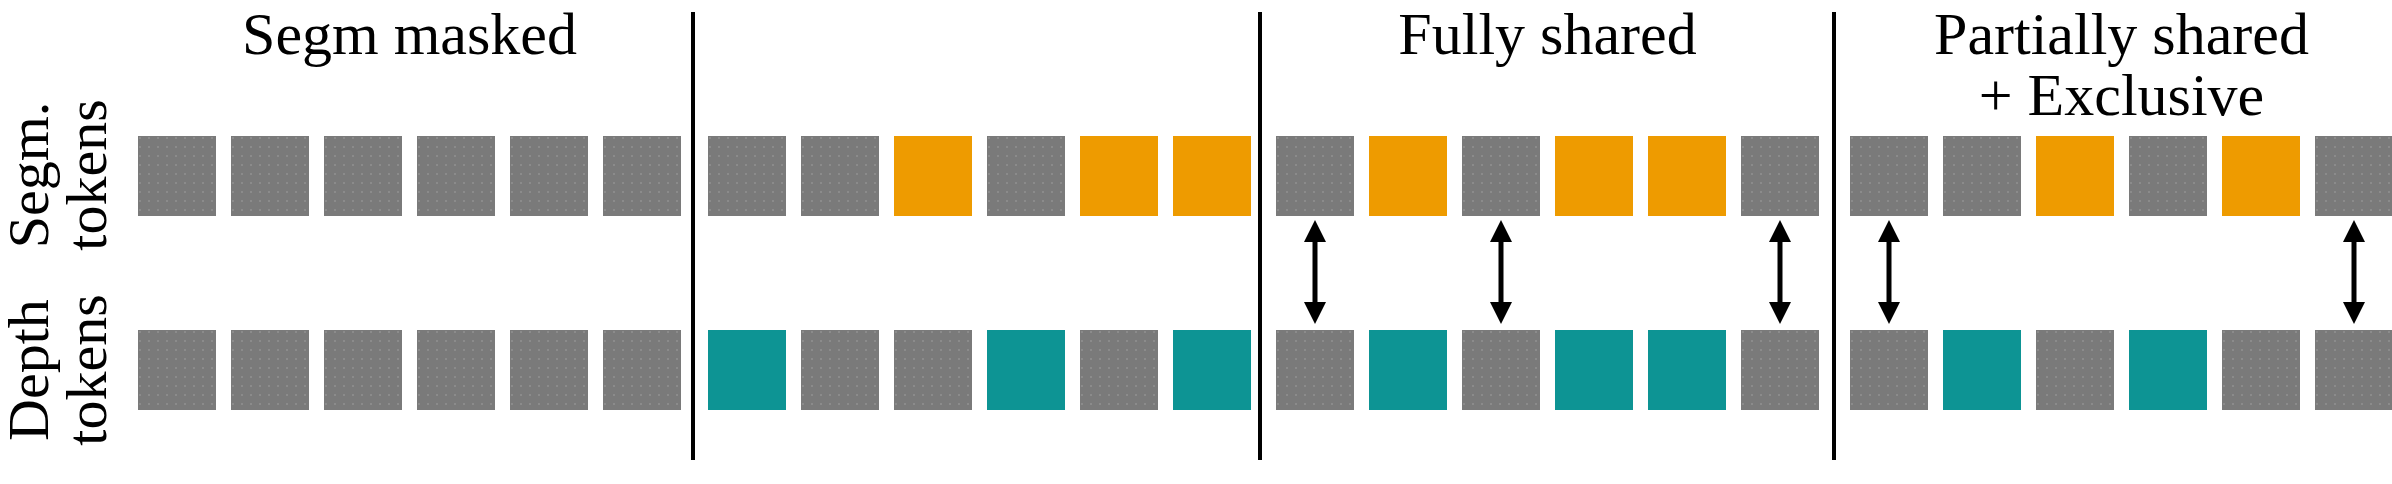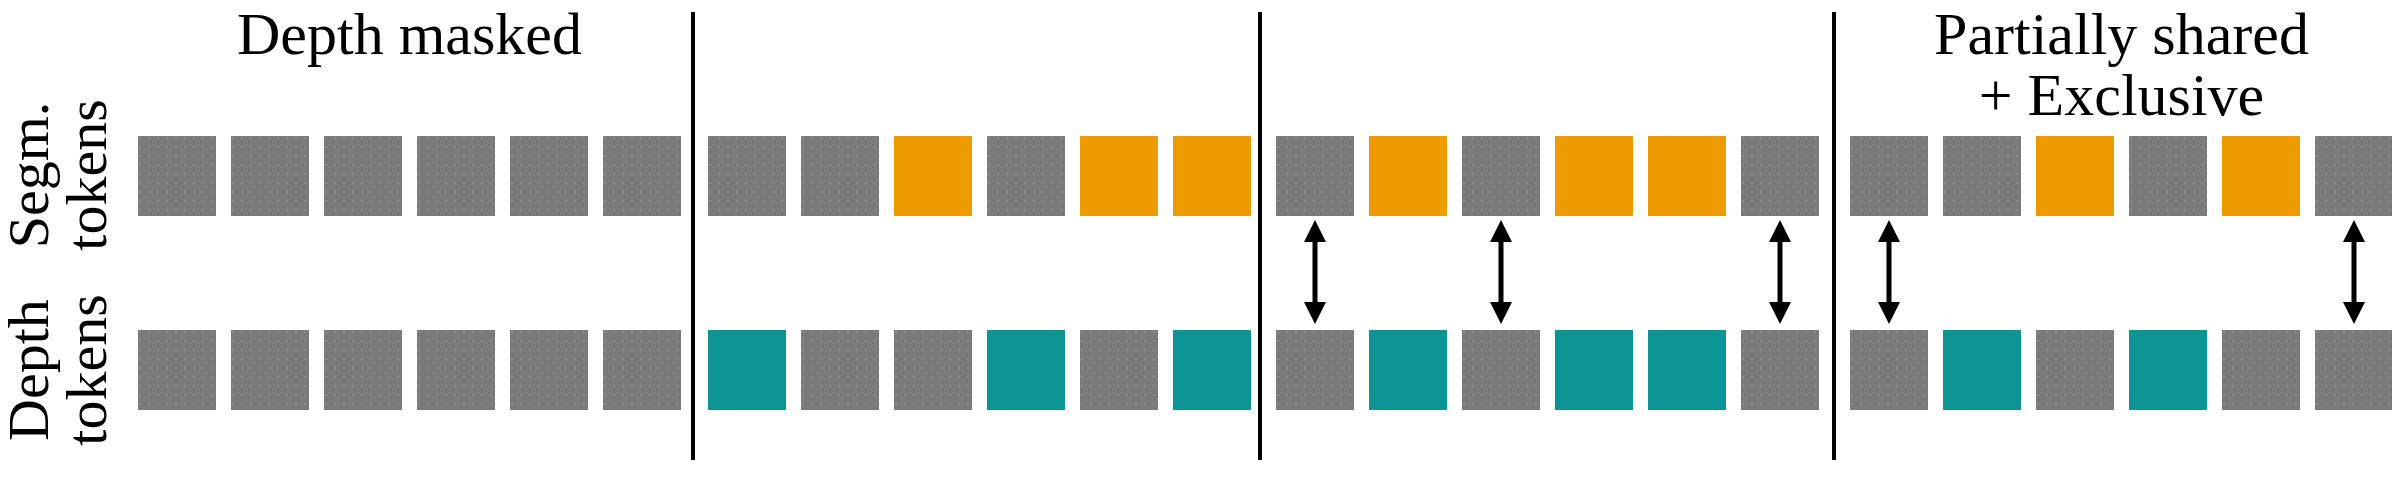--- a/index.html
+++ b/index.html
@@ -99,21 +99,22 @@
 
   <div class="row-label" id="segm-label">
     <span class="lbl-line">Segm.</span>
     <span class="lbl-line">tokens</span>
   </div>
   <div class="row-label" id="depth-label">
     <span class="lbl-line">Depth</span>
     <span class="lbl-line">tokens</span>
   </div>
 
-  <div class="section-title" id="title-0" style="left: 108px; width: 603px;">Depth masked</div>
+  <div class="section-title" id="title-0" style="left: 108px; width: 603px;">Segm masked</div>
+  <div class="section-title" id="title-2" style="left: 1246px; width: 603px;">Fully shared</div>
   <div class="section-title" id="title-3" style="left: 1820px; width: 603px;">Partially shared
 + Exclusive</div>
 
   <div class="divider" style="left:691px;"></div>
   <div class="divider" style="left:1258px;"></div>
   <div class="divider" style="left:1832px;"></div>
 
   <div id="tokens-layer">
       <div class="token gray" style="left: 138px; top: 136px;"></div>
       <div class="token gray" style="left: 231px; top: 136px;"></div>

